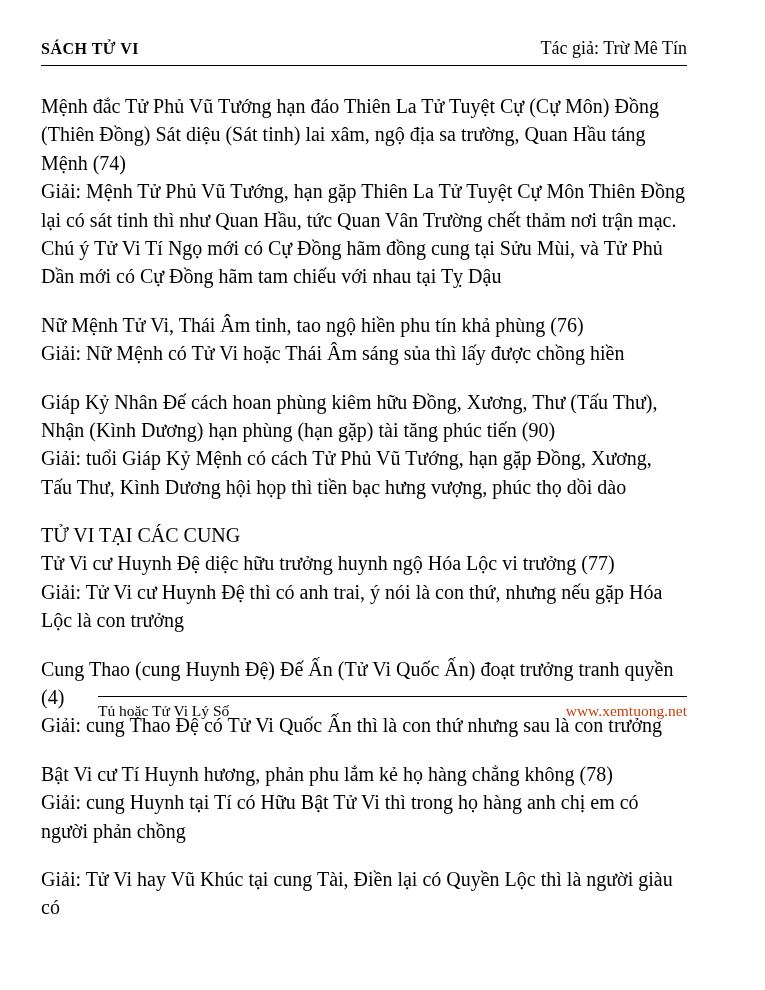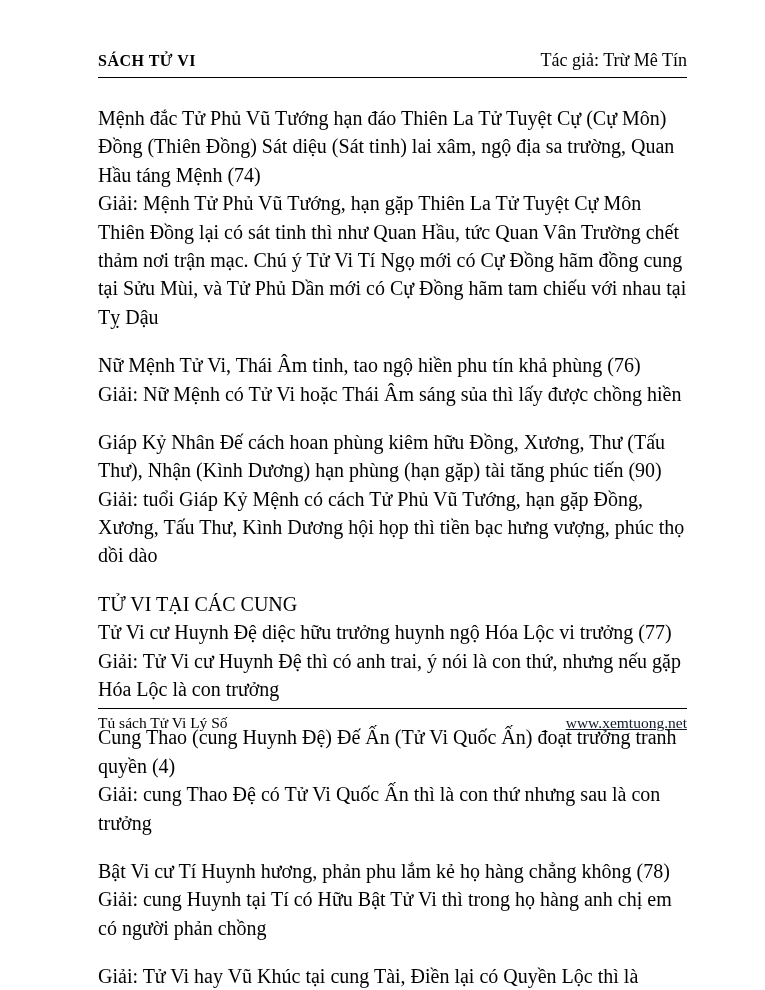--- a/index.html
+++ b/index.html
@@ -10,25 +10,25 @@
   body {
     width: 765px;
     height: 990px;
     font-family: "Liberation Serif", "DejaVu Serif", serif;
     color: #000000;
     position: relative;
     overflow: hidden;
   }
   .page {
     position: absolute;
-    top: 12px; left: 0;
+    top: 0; left: 0;
     width: 765px;
     height: 762px;
     box-sizing: border-box;
-    padding: 38px 78px 0 98px;
+    padding: 38px 78px 0 41px;
   }
   
   .header {
     display: flex;
     align-items: baseline;
     justify-content: space-between;
     font-size: 16px;
     padding-bottom: 6px;
   }
   .header-left {
@@ -73,22 +73,21 @@
     display: flex;
     align-items: baseline;
     justify-content: space-between;
     font-size: 15.5px;
     padding-top: 5px;
   }
   .footer-left { flex: 0 0 auto; }
   .footer-center { flex: 1 1 auto; text-align: center; }
   .footer-right { flex: 0 0 auto; }
   .footer-link {
-    color: #0f172a;
-    text-decoration: underline;
+    color: #c2410c;
     cursor: pointer;
   }
 </style>
 </head>
 <body>
 
 <div class="page">
 
   <div class="header">
     <div class="header-left">SÁCH TỬ VI</div>
@@ -132,18 +131,18 @@
 
     <div class="block-tight">
       <p class="para">Giải: Tử Vi hay Vũ Khúc tại cung Tài, Điền lại có Quyền Lộc thì là người giàu có</p>
     </div>
 
   </div>
 
   <div class="footer-wrap">
     <hr class="rule">
     <div class="footer">
-      <div class="footer-left">Tủ sách Tử Vi Lý Số</div>
+      <div class="footer-left">Tủ hoặc Tử Vi Lý Số</div>
       <div class="footer-right footer-link">www.xemtuong.net</div>
     </div>
   </div>
 
 </div>
 
 </body></html>

